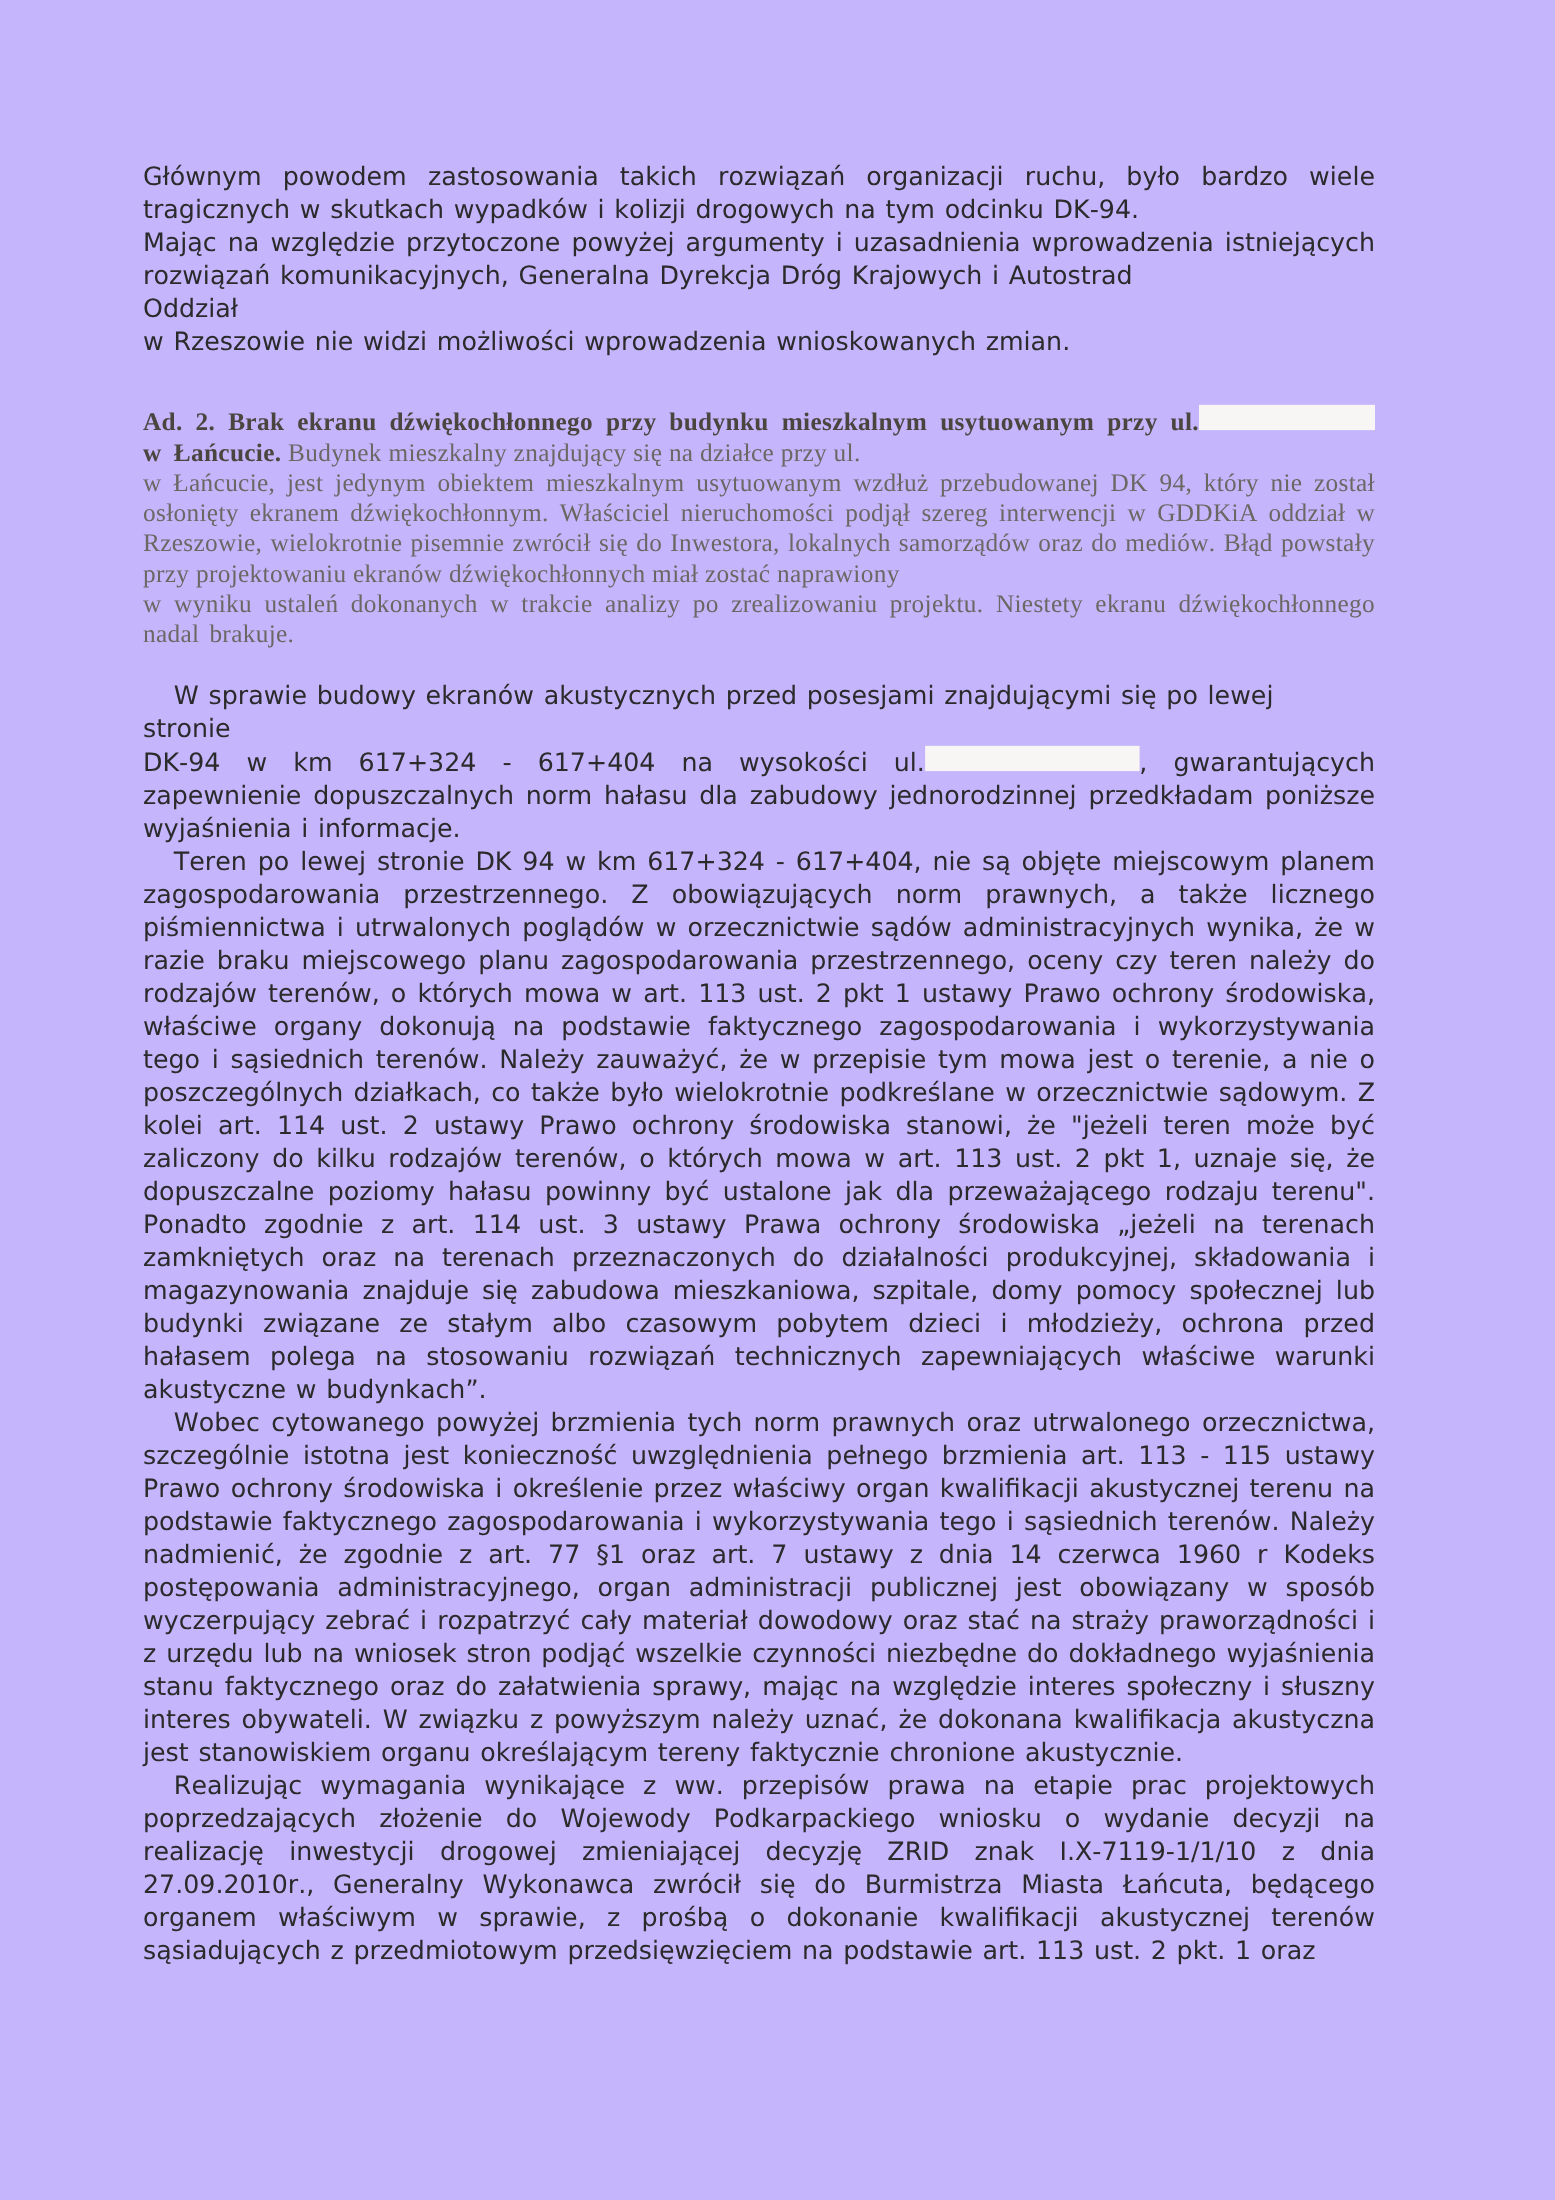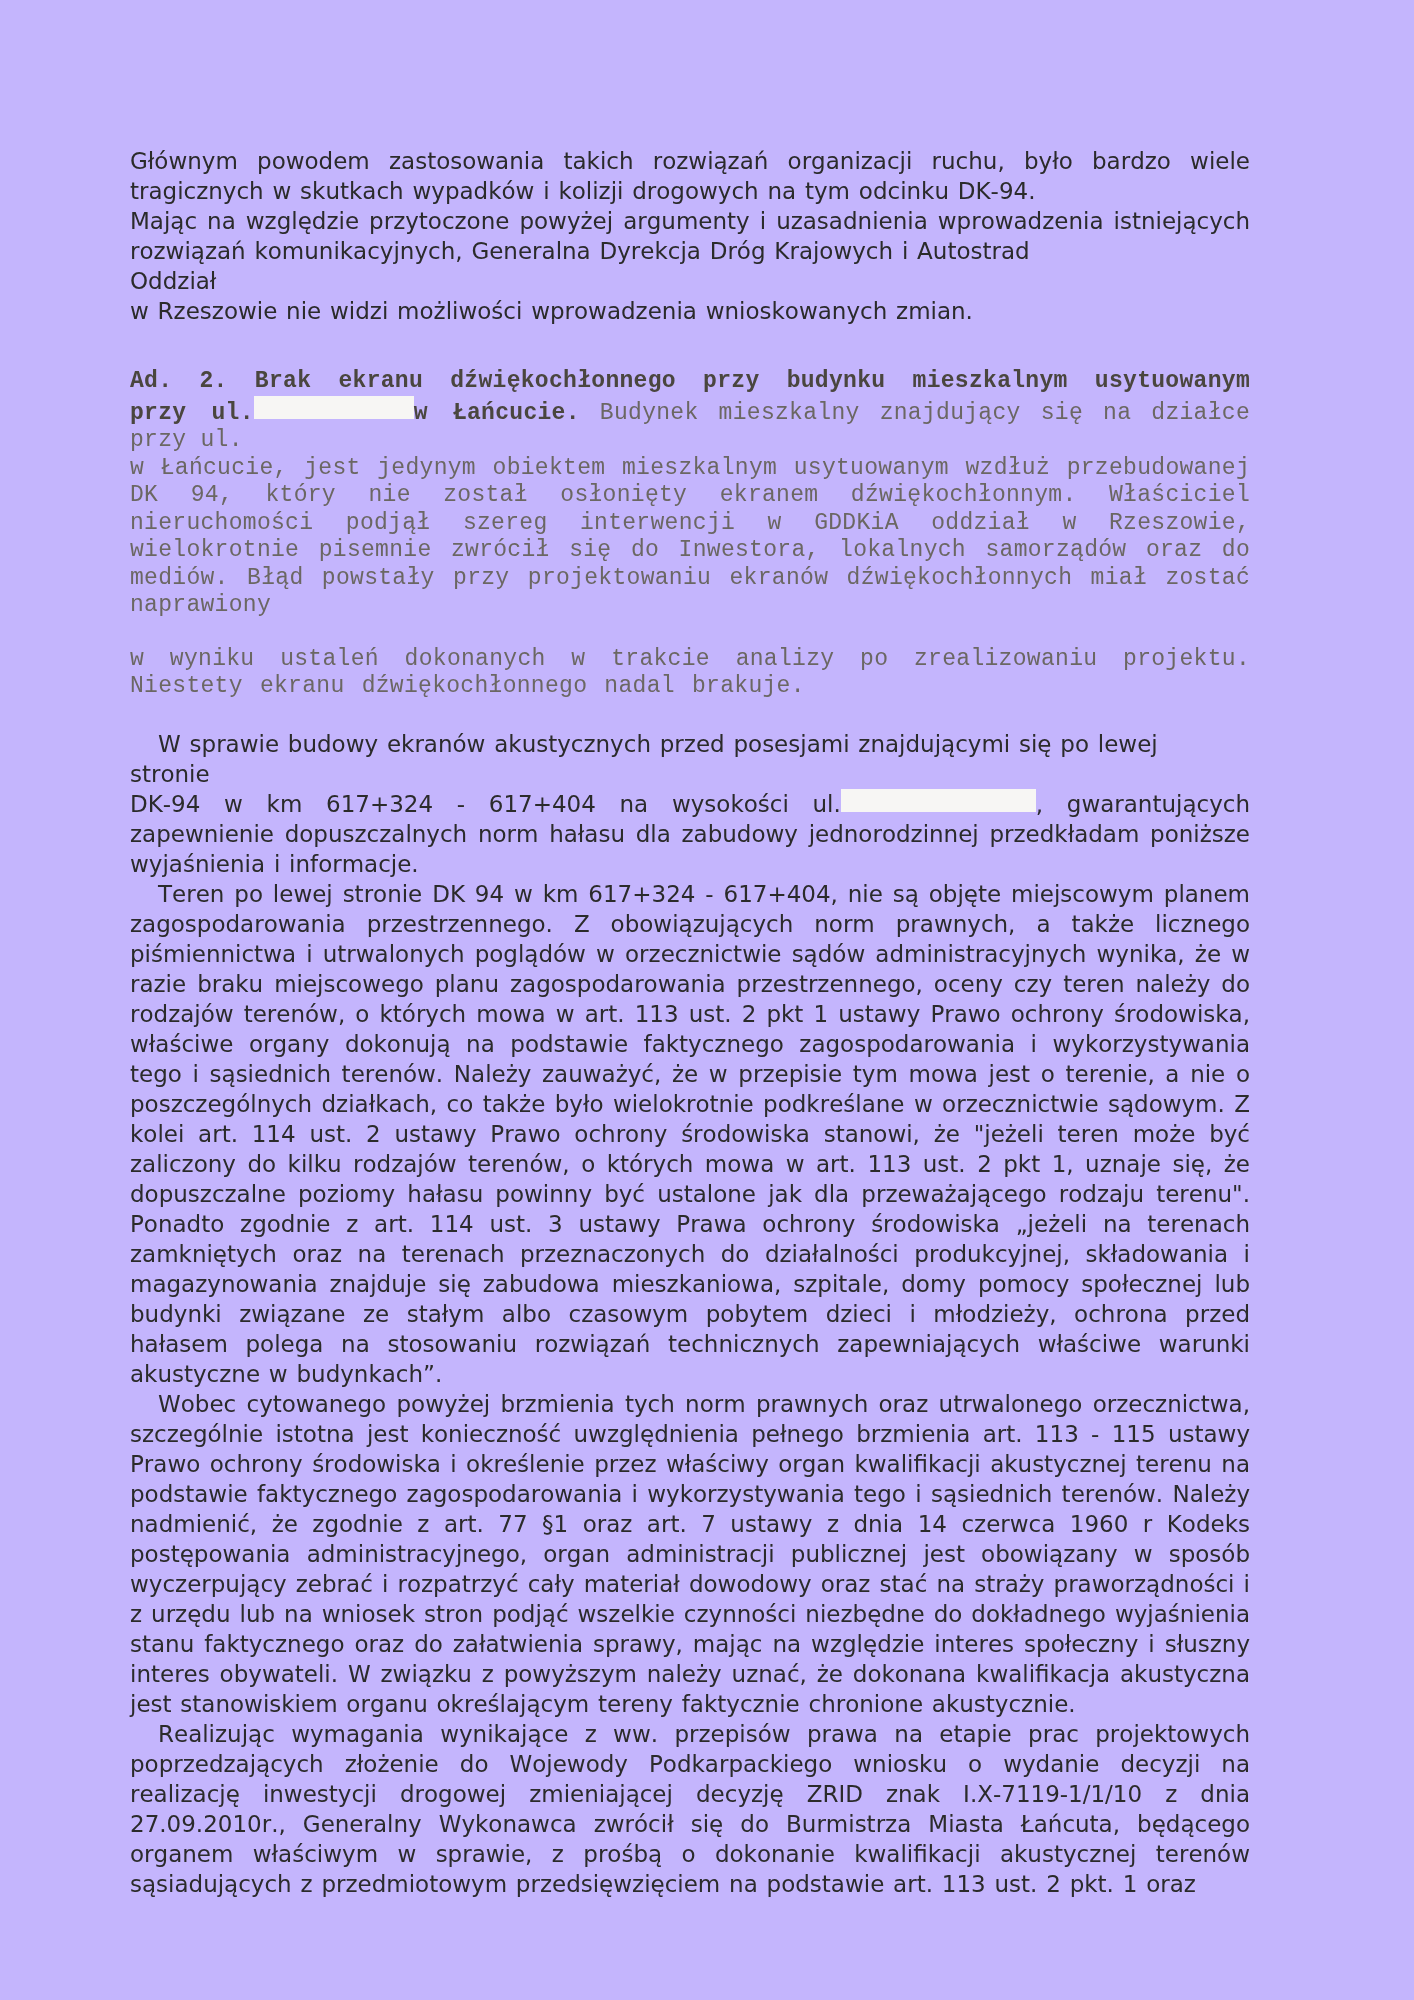--- a/index.html
+++ b/index.html
@@ -23,33 +23,33 @@
     text-align: justify;
   }
   .sans {
     font-family: "DejaVu Sans", sans-serif;
     font-size: 23px;
     line-height: 30px;
     color: #2b2b2b;
     word-spacing: 1.5px;
   }
   .serif {
-    font-family: Liberation Mono, monospace;
+    font-family: Liberation Serif, serif;
     font-size: 23px;
     line-height: 27.5px;
     color: #6b6763;
     letter-spacing: 0.3px;
   }
   .serif .bold {
     font-weight: bold;
     color: #4a463f;
     word-spacing: 5px;
   }
   .ad2-block { margin-top: 42px; }
-  .followup-block { margin-top: 26px; word-spacing: 3px; }
+  .followup-block { word-spacing: 3px; }
   .wsprawie-block { margin-top: 28px; }
   .indent { text-indent: 28px; }
   .gap {
     display: inline-block;
     height: 1em;
     vertical-align: baseline;
     background: #f7f6f4;
   }
   .gap-serif { width: 160px; }
   .gap-sans { width: 195px; }

